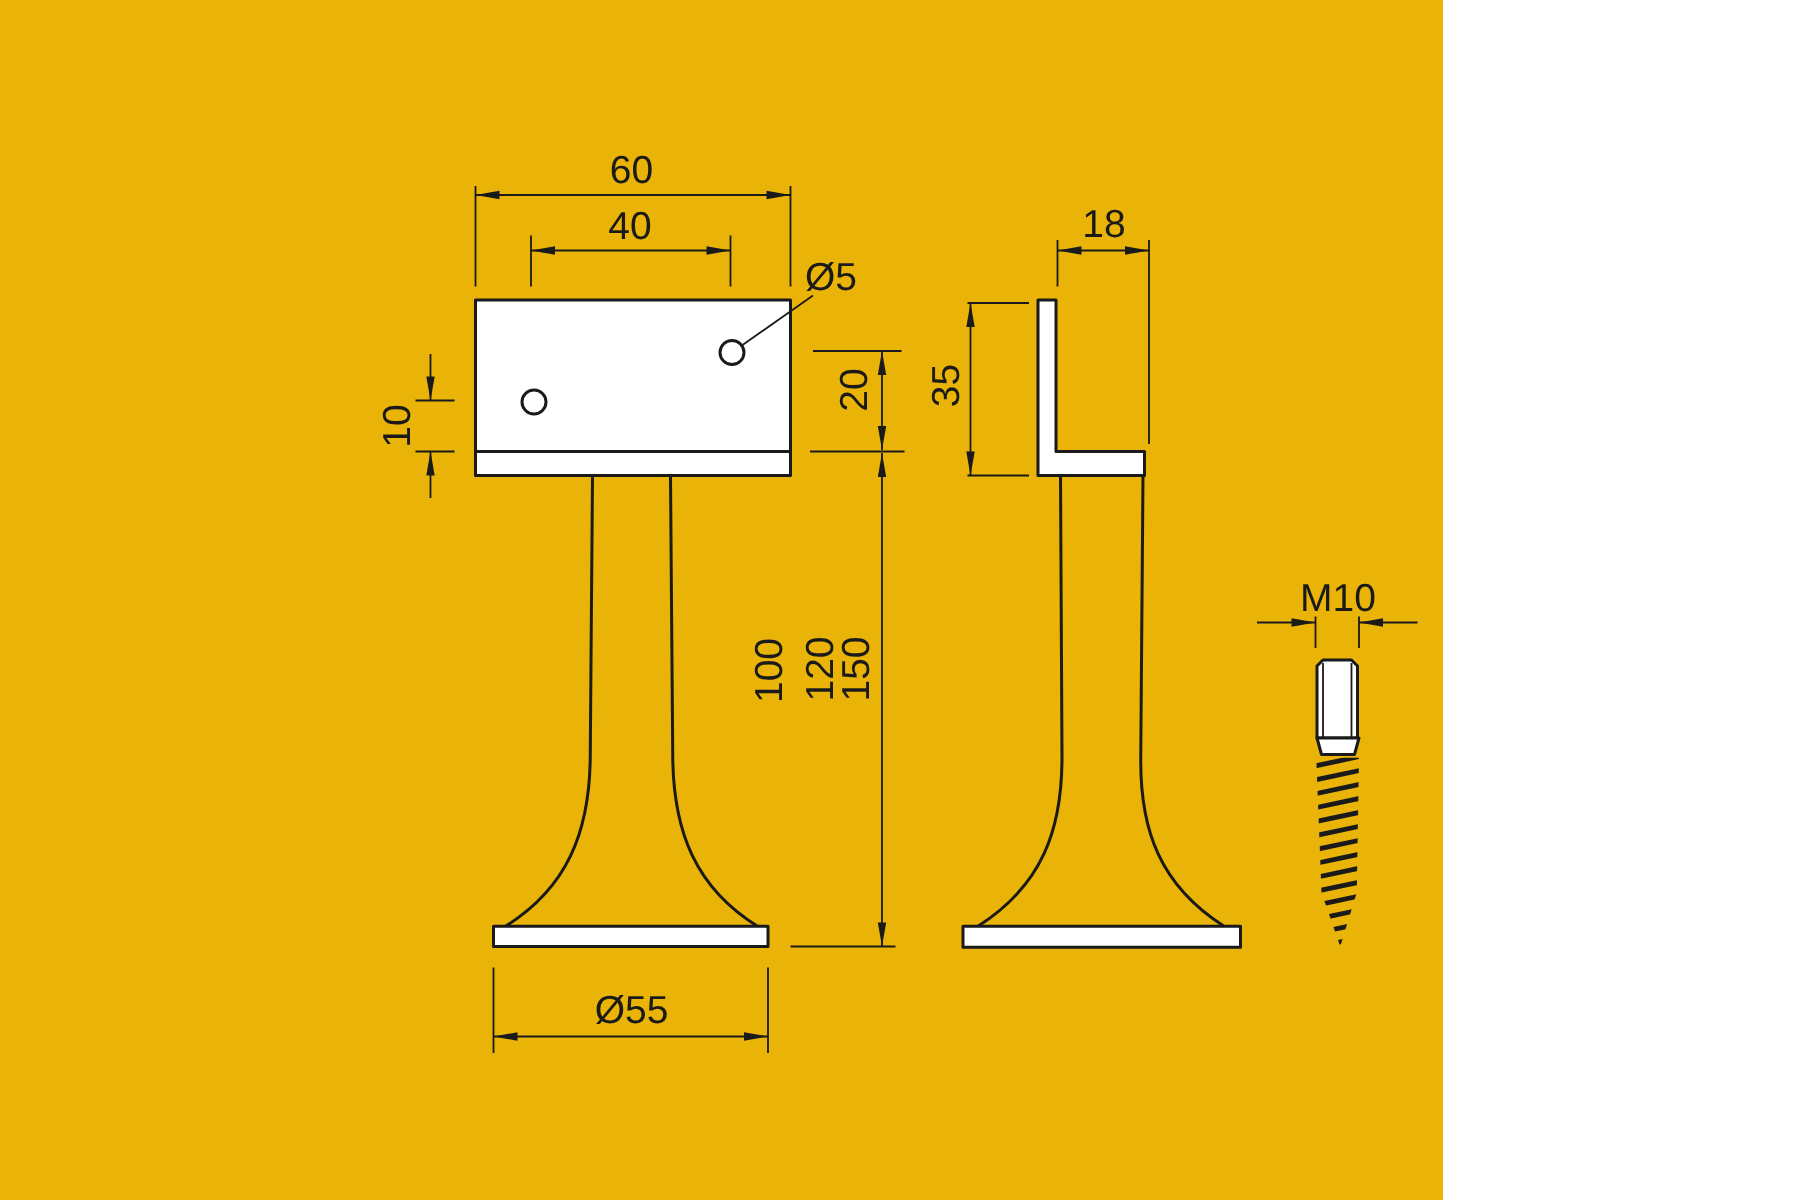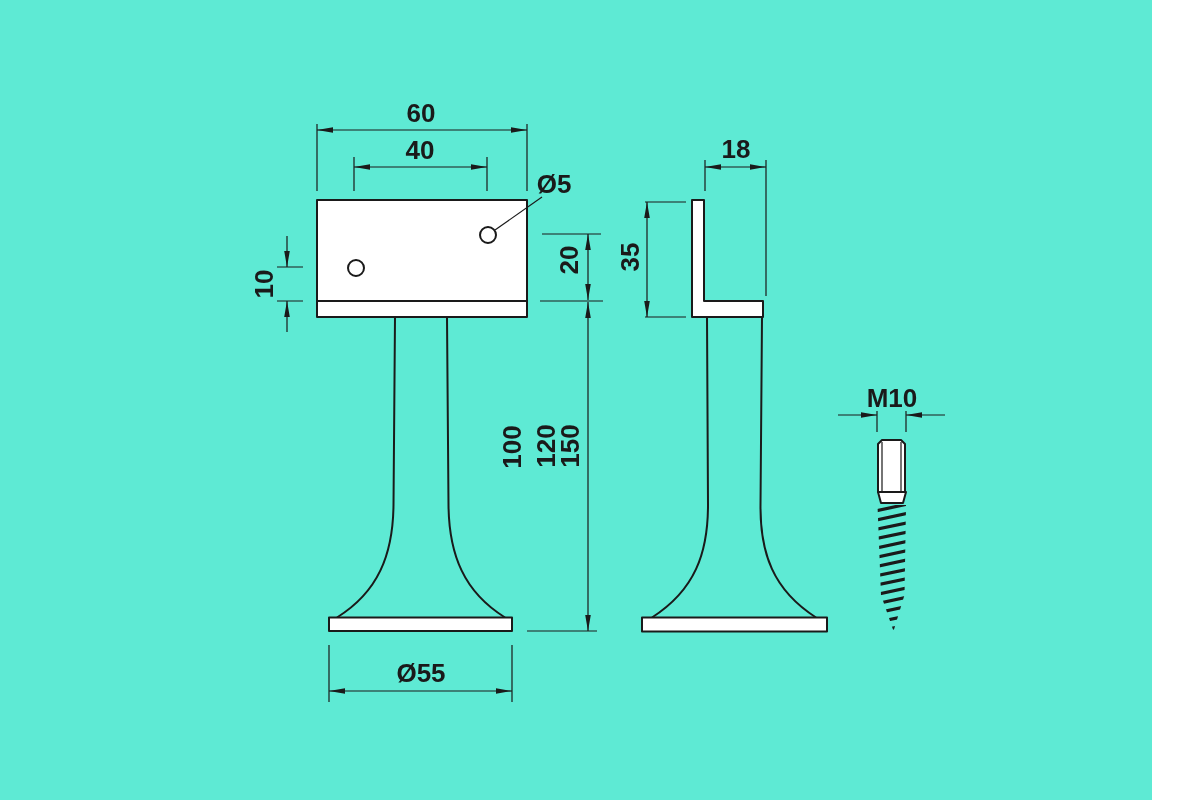--- a/index.html
+++ b/index.html
@@ -1,23 +1,22 @@
 <!DOCTYPE html>
 <html><head>
 <meta charset="utf-8">
 <style>
   html, body { margin: 0; padding: 0; background: #ffffff; }
   .canvas {
     position: relative;
-    width: 1152px;
+    width: 962px;
     height: 800px;
-    background: #5eead4;
+    background: #eab308;
     overflow: hidden;
     font-family: "Liberation Sans", sans-serif;
-    font-weight: bold;
   }
   svg { display: block; }
   .outline { fill: none; stroke: #1a1a1a; stroke-width: 2; stroke-linejoin: round; }
   .outline-fill { fill: #ffffff; stroke: #1a1a1a; stroke-width: 2; stroke-linejoin: round; }
   .thin { fill: none; stroke: #1a1a1a; stroke-width: 1.2; }
   .arrow { fill: #1a1a1a; stroke: none; }
   .dimtext {
     fill: #1a1a1a;
     font-family: "Liberation Sans", sans-serif;
     font-size: 26px;

